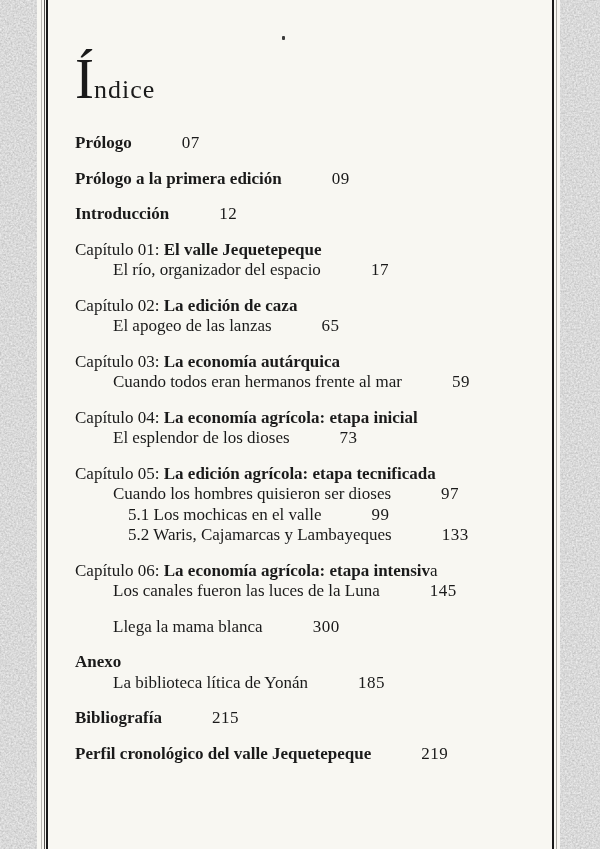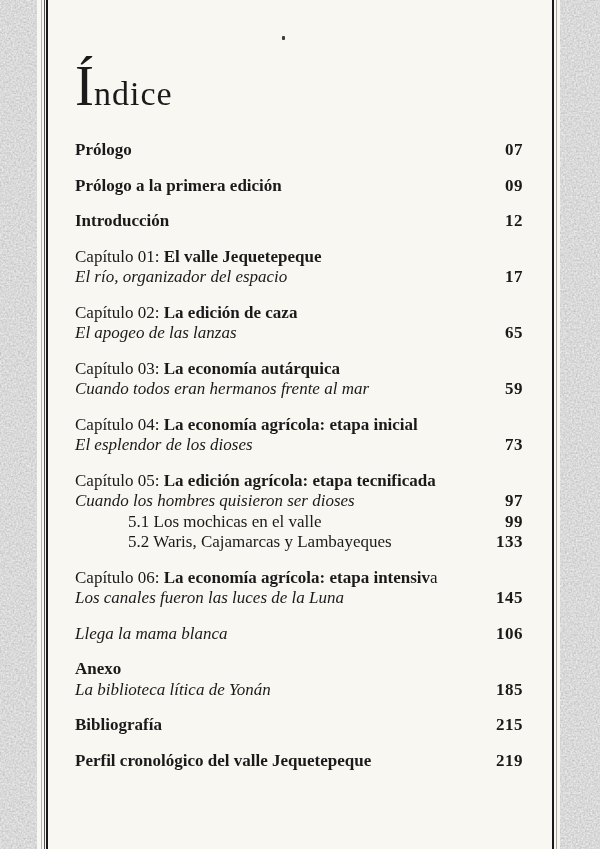--- a/index.html
+++ b/index.html
@@ -23,28 +23,28 @@
   .rule.r-faint{left:556px;width:1px;background:#aaa8a3;}
   
   .speck{position:absolute;left:282px;top:36px;width:3px;height:4px;background:#3c3c3c;border-radius:1px;}
   
   .content{
     position:absolute;left:48px;top:0;width:504px;height:849px;
     padding:40px 29px 0 27px;box-sizing:border-box;
   }
   .doc-title{display:flex;align-items:baseline;margin:0 0 25px 0;font-weight:400;}
   .doc-title .initial{font-size:57px;line-height:58px;letter-spacing:0;}
-  .doc-title .rest{font-size:34px;letter-spacing:1px;margin-top:35px;}
+  .doc-title .rest{font-size:26px;letter-spacing:1px;margin-top:35px;}
   .toc{}
   .entry{margin-bottom:15px;font-size:17px;line-height:20.5px;}
-  .row{display:flex;justify-content:space-between;align-items:baseline;gap:40px;}
+  .row{display:flex;align-items:baseline;gap:40px;}
   .row .label-wrap{white-space:nowrap;}
   .bold{font-weight:700;}
-  .italic{font-style:italic;}
-  .page{font-weight:700;margin-left:10px;letter-spacing:0.5px;}
+  .italic{margin-left:38px;}
+  .page{font-weight:400;margin-left:10px;letter-spacing:0.5px;}
   .subitem .sublabel{padding-left:53px;font-weight:400;white-space:nowrap;}
 </style>
 </head>
 <body>
 
 <div class="margin-band left">
   <svg xmlns="http://www.w3.org/2000/svg" preserveAspectRatio="none">
     <filter id="clothL" x="0" y="0" width="100%" height="100%">
       <feTurbulence type="fractalNoise" baseFrequency="0.55" numOctaves="3" seed="4" stitchTiles="stitch"></feTurbulence>
       <feColorMatrix type="saturate" values="0"></feColorMatrix>
@@ -176,21 +176,21 @@
       </div>
       <div class="row">
         <span class="label-wrap italic">Los canales fueron las luces de la Luna</span>
         <span class="page">145</span>
       </div>
     </div>
 
     <div class="entry">
       <div class="row">
         <span class="label-wrap italic">Llega la mama blanca</span>
-        <span class="page">106</span>
+        <span class="page">300</span>
       </div>
     </div>
 
     <div class="entry">
       <div class="row">
         <span class="label-wrap"><span class="bold">Anexo</span></span>
       </div>
       <div class="row">
         <span class="label-wrap italic">La biblioteca lítica de Yonán</span>
         <span class="page">185</span>

